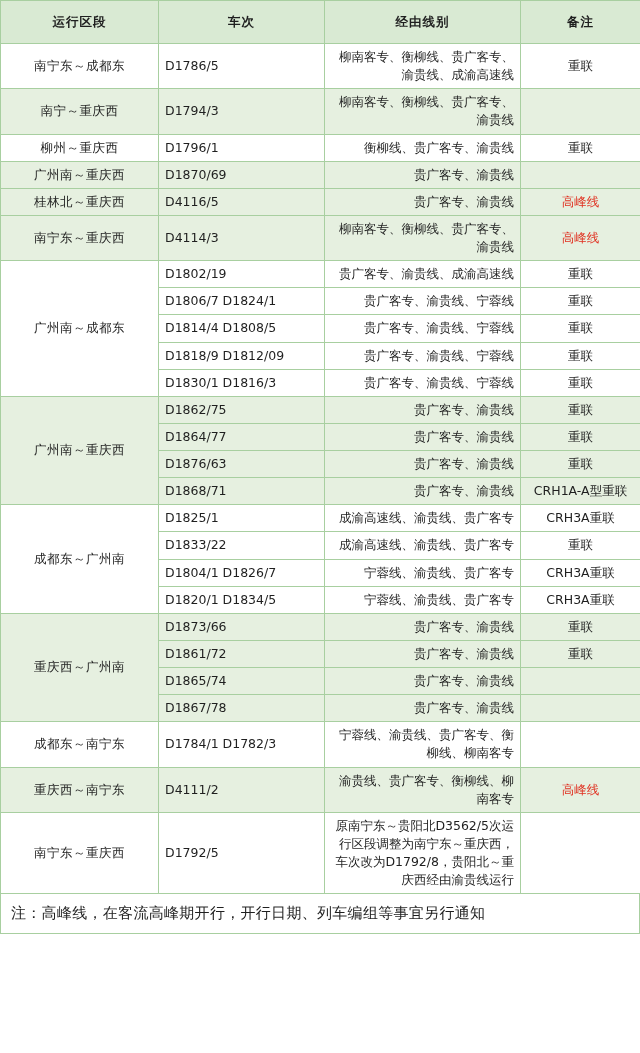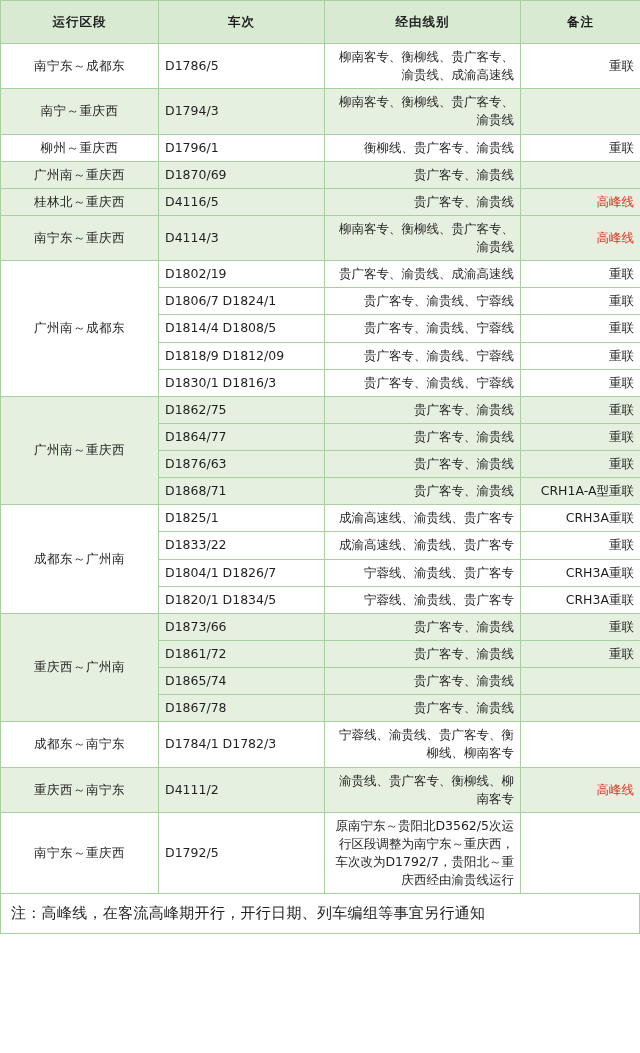--- a/index.html
+++ b/index.html
@@ -55,21 +55,21 @@
     text-align: left;
     font-size: 14px;
     color: #1f1f1f;
   }
   td.line {
     text-align: right;
     font-size: 12px;
     color: #1f1f1f;
   }
   td.note {
-    text-align: right;
+    text-align: center;
     font-size: 12.5px;
     color: #1f1f1f;
     margin-top: 36px;
   }
   tr.shade td {
     background: #e6f0e0;
   }
   tr.plain td {
     background: #ffffff;
   }
@@ -241,19 +241,19 @@
         </tr>
         <tr class="shade">
           <td class="seg">重庆西～南宁东</td>
           <td class="num">D4111/2</td>
           <td class="line">渝贵线、贵广客专、衡柳线、柳南客专</td>
           <td class="note"><span class="peak">高峰线</span></td>
         </tr>
         <tr class="plain">
           <td class="seg">南宁东～重庆西</td>
           <td class="num">D1792/5</td>
-          <td class="line">原南宁东～贵阳北D3562/5次运行区段调整为南宁东～重庆西，车次改为D1792/7，贵阳北～重庆西经由渝贵线运行</td>
+          <td class="line">原南宁东～贵阳北D3562/5次运行区段调整为南宁东～重庆西，车次改为D1792/8，贵阳北～重庆西经由渝贵线运行</td>
           <td class="note"></td>
         </tr>
       </tbody>
   </table>
   <div class="footer-note">注：高峰线，在客流高峰期开行，开行日期、列车编组等事宜另行通知</div>
 </div>
 
 </body></html>

